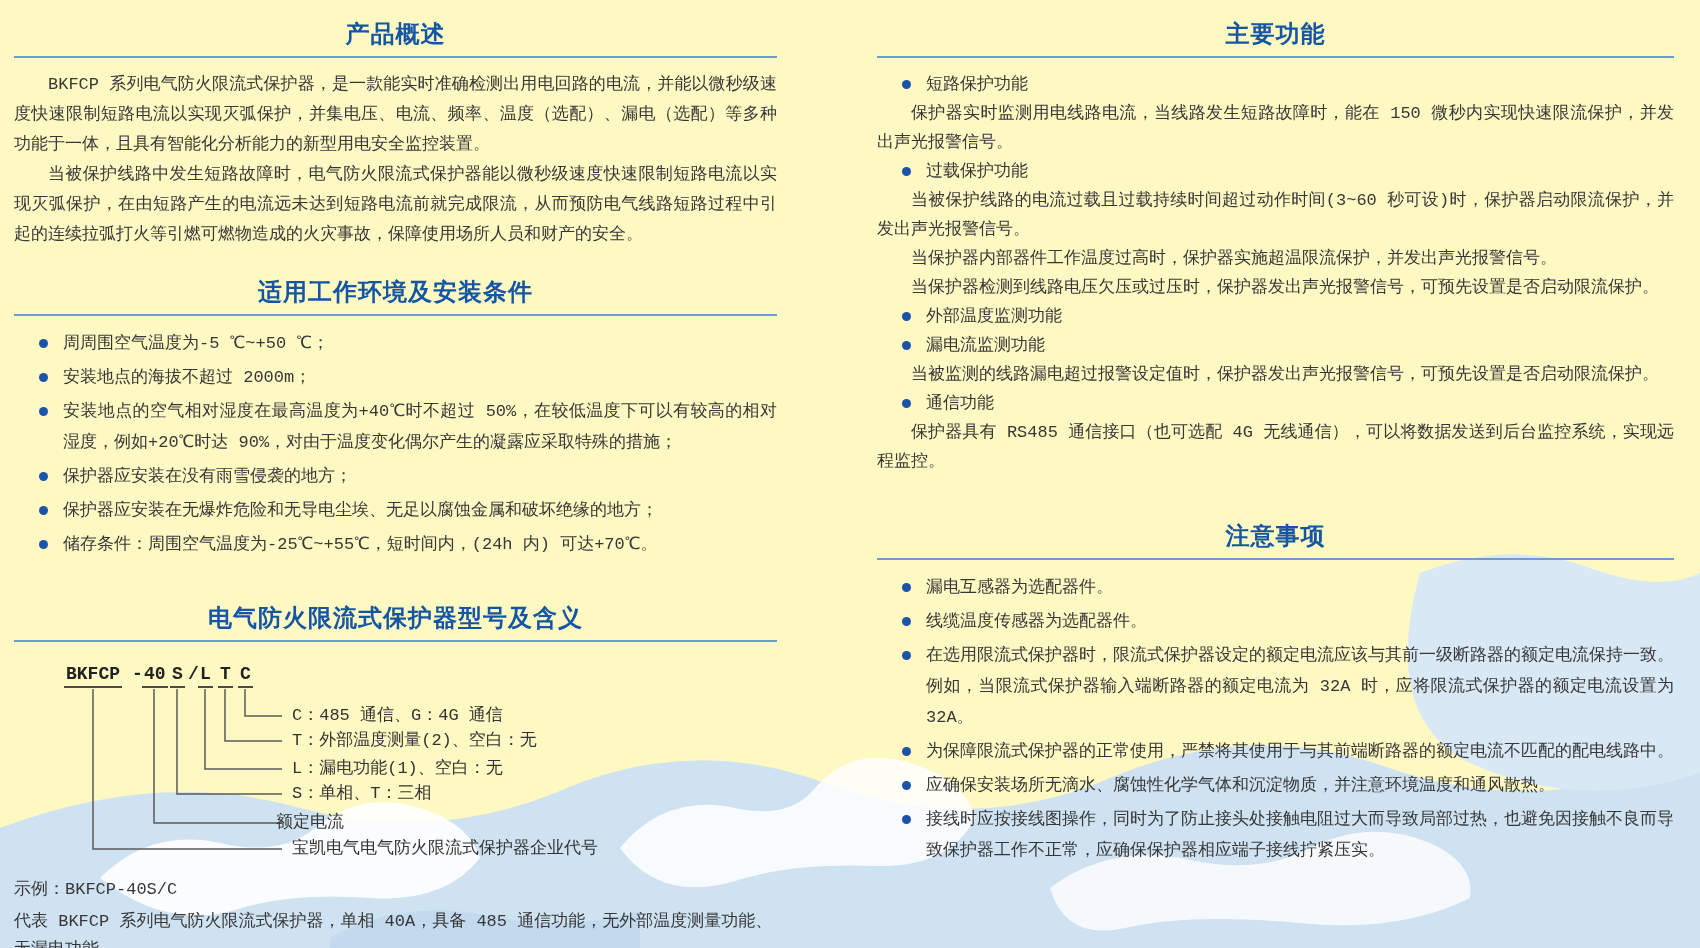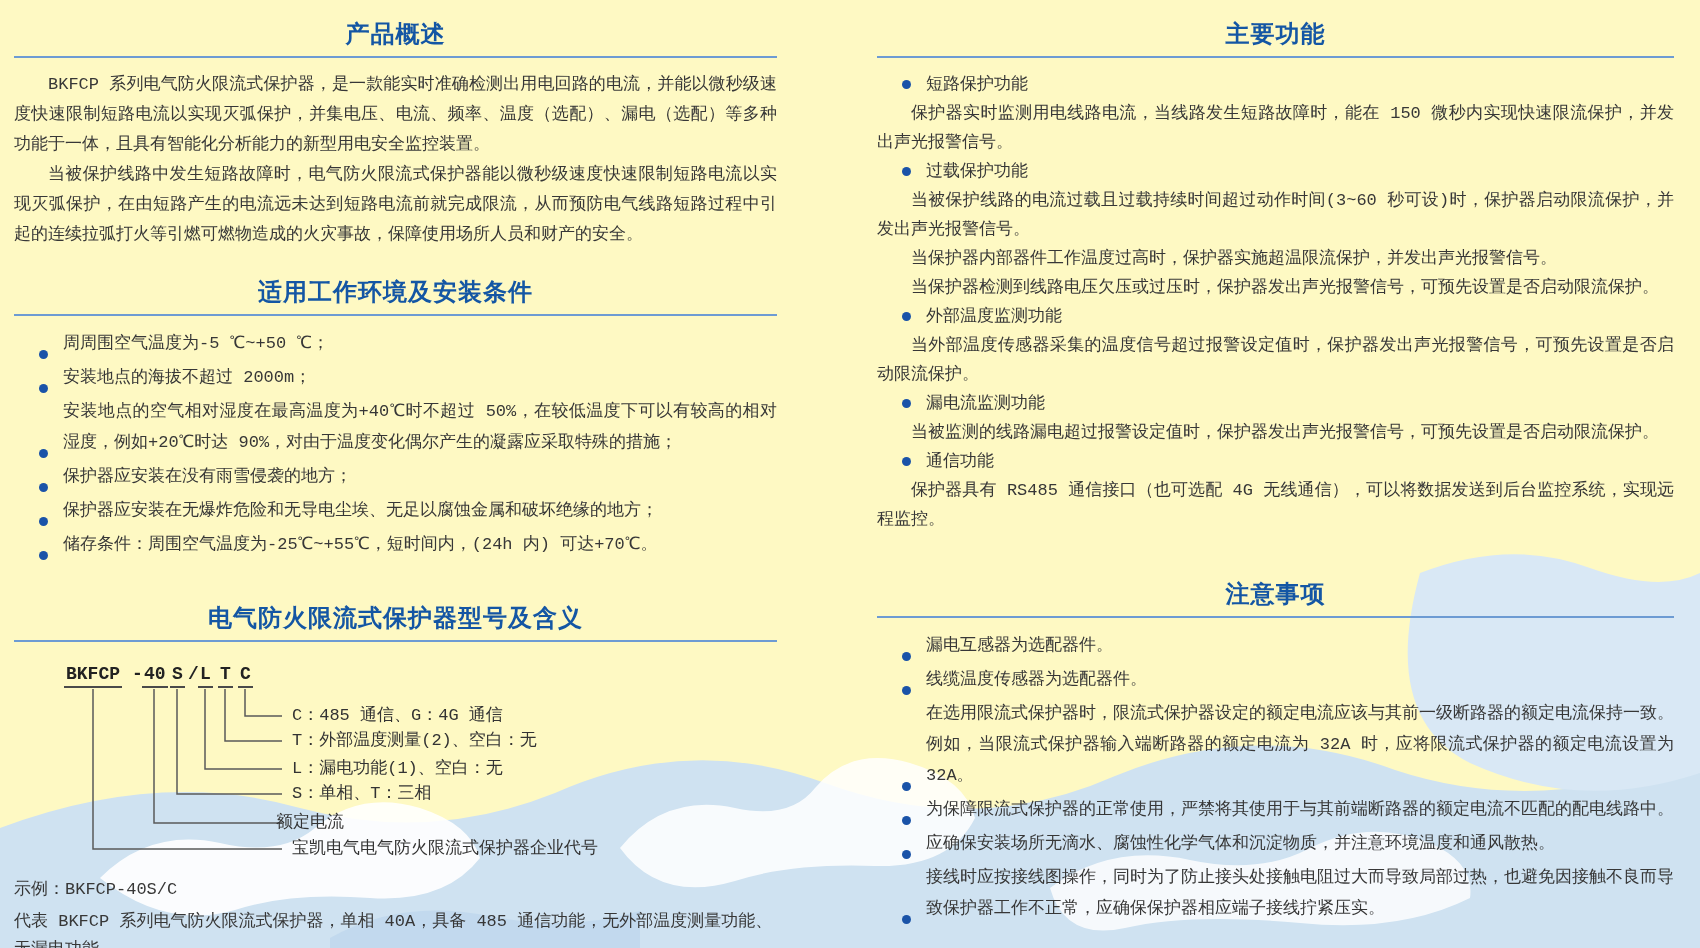--- a/index.html
+++ b/index.html
@@ -11,21 +11,21 @@
   .col{position:absolute;top:0;z-index:1;}
   .col-left{left:14px;width:763px;}
   .col-right{left:877px;width:797px;}
 
   .sec-title{margin:18px 0 6px;text-align:center;font-size:24px;font-weight:bold;color:#1456a4;letter-spacing:1px;}
   .sec-rule{border:none;border-top:2px solid #6d9bd3;margin:0 0 12px;height:0;}
 
   .para{font-size:17px;line-height:30px;text-indent:2em;text-align:justify;margin:0;}
 
   .bullet-list{margin:6px 0 0;padding:0;list-style:none;}
-  .bullet-item{display:flex;font-size:17px;line-height:31px;margin-bottom:3px;text-align:justify;align-items:flex-end;}
+  .bullet-item{display:flex;font-size:17px;line-height:31px;margin-bottom:3px;text-align:justify;}
   .dot{flex:0 0 auto;width:9px;height:9px;border-radius:50%;background:#1a53a8;margin:11px 15px 0 25px;}
   .bullet-text{flex:1 1 auto;}
 
   
   .feat-title{display:flex;font-size:17px;line-height:29px;margin:0;}
   .feat-title .dot{margin-top:10px;}
   .feat-desc{font-size:17px;line-height:29px;text-indent:2em;text-align:justify;margin:0;}
 
   .notice-gap{height:26px;}
 
@@ -156,21 +156,20 @@
         <p class="feat-desc">当保护器内部器件工作温度过高时，保护器实施超温限流保护，并发出声光报警信号。</p>
       </div>
       <div>
         <p class="feat-desc">当保护器检测到线路电压欠压或过压时，保护器发出声光报警信号，可预先设置是否启动限流保护。</p>
       </div>
       <div>
         <div class="feat-title">
             <span class="dot"></span>
             <span>外部温度监测功能</span>
           </div>
-        <p class="feat-desc">当外部温度传感器采集的温度信号超过报警设定值时，保护器发出声光报警信号，可预先设置是否启动限流保护。</p>
       </div>
       <div>
         <div class="feat-title">
             <span class="dot"></span>
             <span>漏电流监测功能</span>
           </div>
         <p class="feat-desc">当被监测的线路漏电超过报警设定值时，保护器发出声光报警信号，可预先设置是否启动限流保护。</p>
       </div>
       <div>
         <div class="feat-title">

